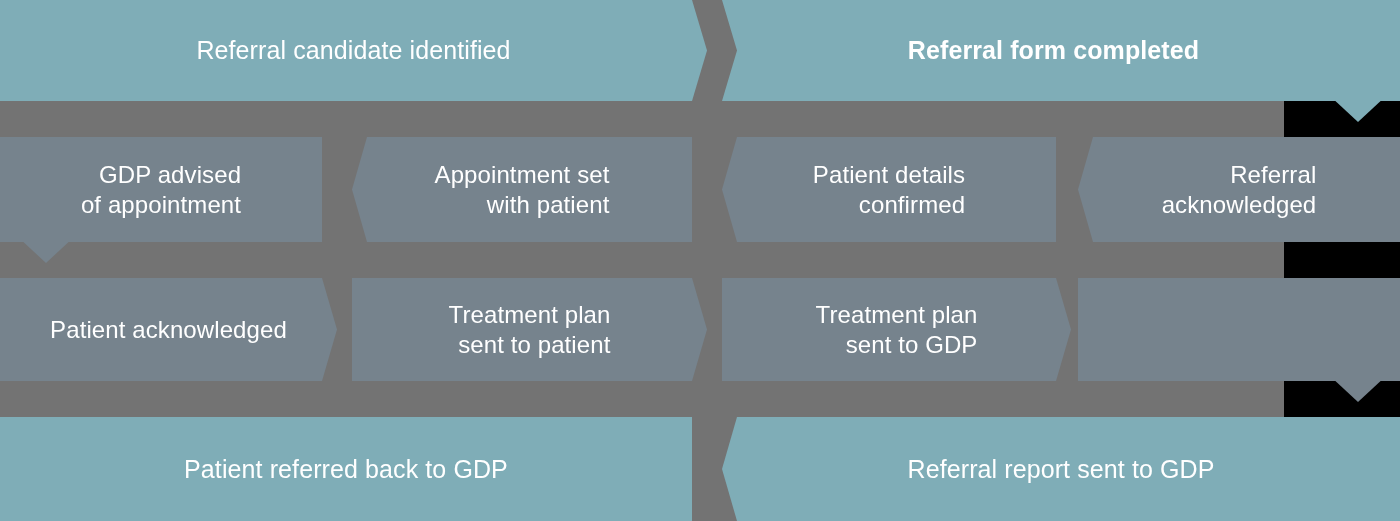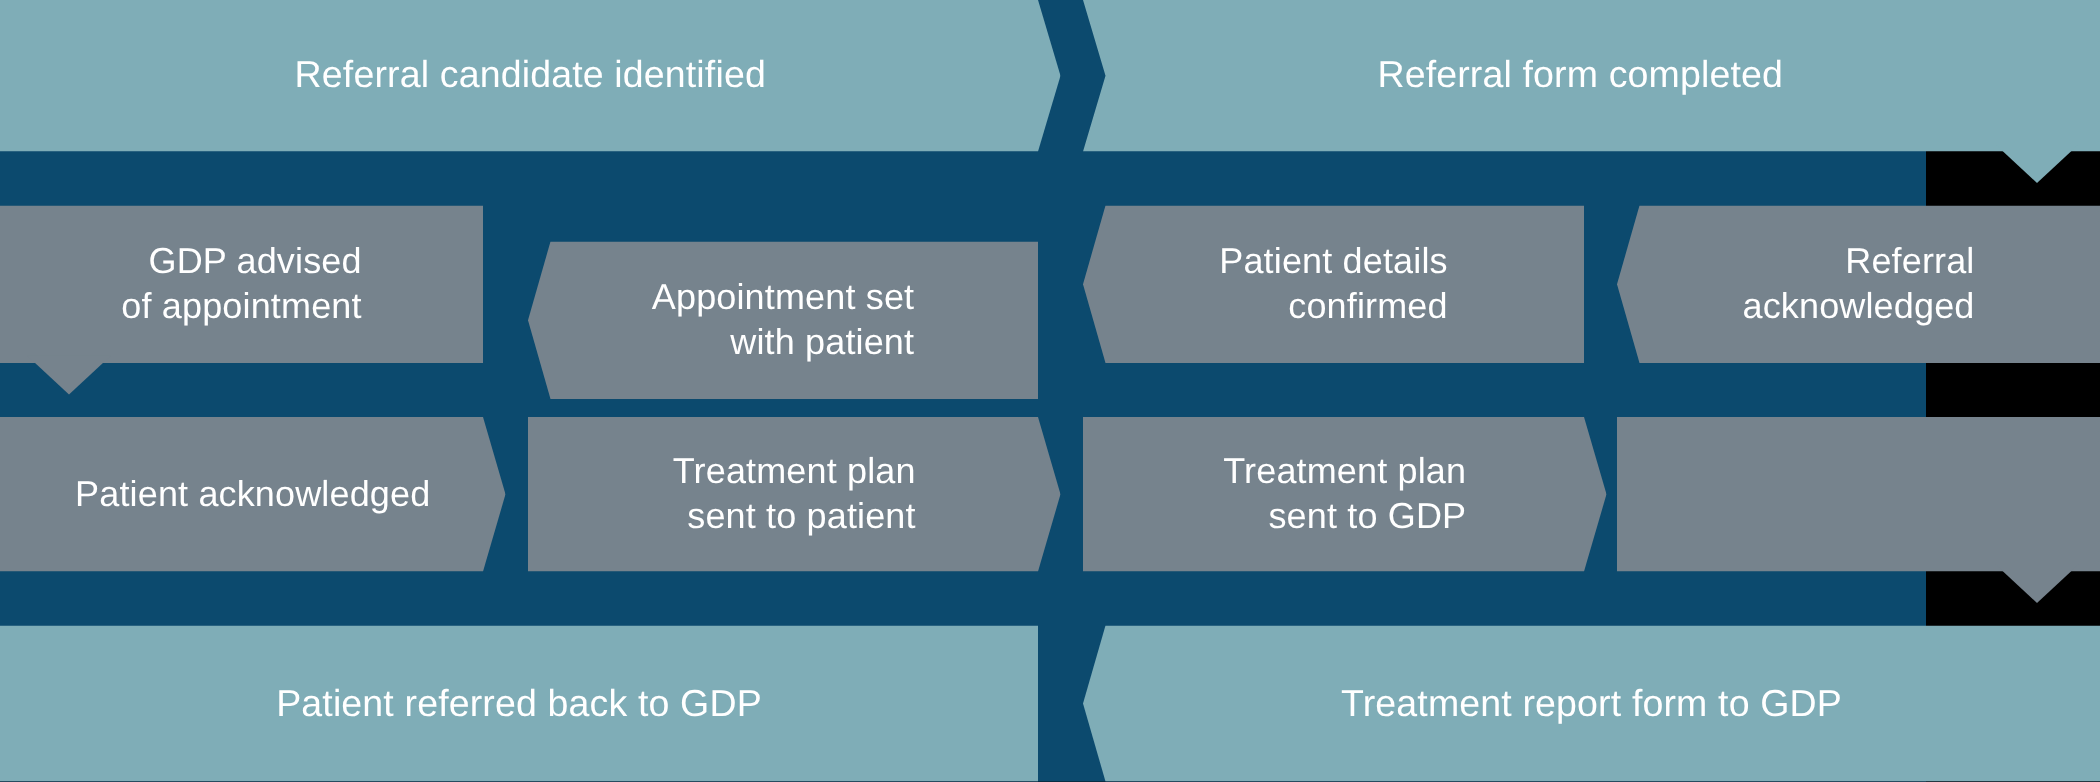--- a/index.html
+++ b/index.html
@@ -1,18 +1,18 @@
 <!DOCTYPE html>
 <html><head>
 <meta charset="utf-8">
 <style>
   html,body{margin:0;padding:0;background:#000;}
   body{width:1400px;height:521px;overflow:hidden;
        font-family:"Liberation Sans","DejaVu Sans",sans-serif;}
-  #stage{position:relative;width:1284px;height:521px;background:#0c4a6e;}
+  #stage{position:relative;width:1284px;height:521px;background:#737373;}
 
   .row{position:absolute;left:0;width:1400px;}
 
   .node{position:absolute;display:flex;align-items:center;justify-content:center;
         box-sizing:border-box;color:#ffffff;text-align:center;line-height:1.24;
         letter-spacing:.1px;}
   .node .lbl{display:block;padding:0 14px;}
   .node.teal{font-size:25px;}
   .node.gray{font-size:24px;text-align:right;}
 
@@ -30,42 +30,42 @@
 
   <div class="row" style="top:0px;height:101px;">
 
     <div class="node teal" style="left:0px;top:0px;width:707px;height:101px;">
       <svg class="shape" viewBox="0 0 707 101" preserveAspectRatio="none">
         <path d="M0,0 H692 L707,50.5 L692,101 H0 Z" fill="#7fadb7"></path>
       </svg>
       <span class="lbl">Referral candidate identified</span>
     </div>
 
-    <div class="node teal" style="left:707px;top:0px;width:693px;height:101px;">
+    <div class="node teal" style="left:707px;top:0px;width:693px;height:101px;font-weight:bold;">
       <svg class="shape" viewBox="0 0 693 101" preserveAspectRatio="none">
         <path d="M15,0 H693 V101 H15 L30,50.5 Z" fill="#7fadb7"></path>
       </svg>
       <span class="lbl">Referral form completed</span>
     </div>
 
     <svg class="downarrow" style="left:1330px;top:96px;width:56px;height:28px;" viewBox="0 0 56 28">
       <path d="M0,0 H56 L28,26 Z" fill="#7fadb7"></path>
     </svg>
   </div>
 
   <div class="row" style="top:137px;height:105px;">
 
     <div class="node gray" style="left:0px;top:0px;width:322px;height:105px;">
       <svg class="shape" viewBox="0 0 322 105" preserveAspectRatio="none">
         <path d="M0,0 H322 V105 H0 Z" fill="#76838d"></path>
       </svg>
       <span class="lbl">GDP advised<br>of appointment</span>
     </div>
 
-    <div class="node gray" style="left:352px;top:0px;width:340px;height:105px;margin-top:24px;">
+    <div class="node gray" style="left:352px;top:0px;width:340px;height:105px;">
       <svg class="shape" viewBox="0 0 340 105" preserveAspectRatio="none">
         <path d="M15,0 H340 V105 H15 L0,52.5 Z" fill="#76838d"></path>
       </svg>
       <span class="lbl">Appointment set<br>with patient</span>
     </div>
 
     <div class="node gray" style="left:1078px;top:0px;width:322px;height:105px;">
       <svg class="shape" viewBox="0 0 322 105" preserveAspectRatio="none">
         <path d="M15,0 H322 V105 H15 L0,52.5 Z" fill="#76838d"></path>
       </svg>
@@ -124,17 +124,17 @@
       <svg class="shape" viewBox="0 0 692 104" preserveAspectRatio="none">
         <path d="M0,0 H692 V104 H0 Z" fill="#7fadb7"></path>
       </svg>
       <span class="lbl">Patient referred back to GDP</span>
     </div>
 
     <div class="node teal" style="left:722px;top:0px;width:678px;height:104px;">
       <svg class="shape" viewBox="0 0 678 104" preserveAspectRatio="none">
         <path d="M15,0 H678 V104 H15 L0,52 Z" fill="#7fadb7"></path>
       </svg>
-      <span class="lbl">Treatment report form to GDP</span>
+      <span class="lbl">Referral report sent to GDP</span>
     </div>
   </div>
 
 </div>
 
 </body></html>

